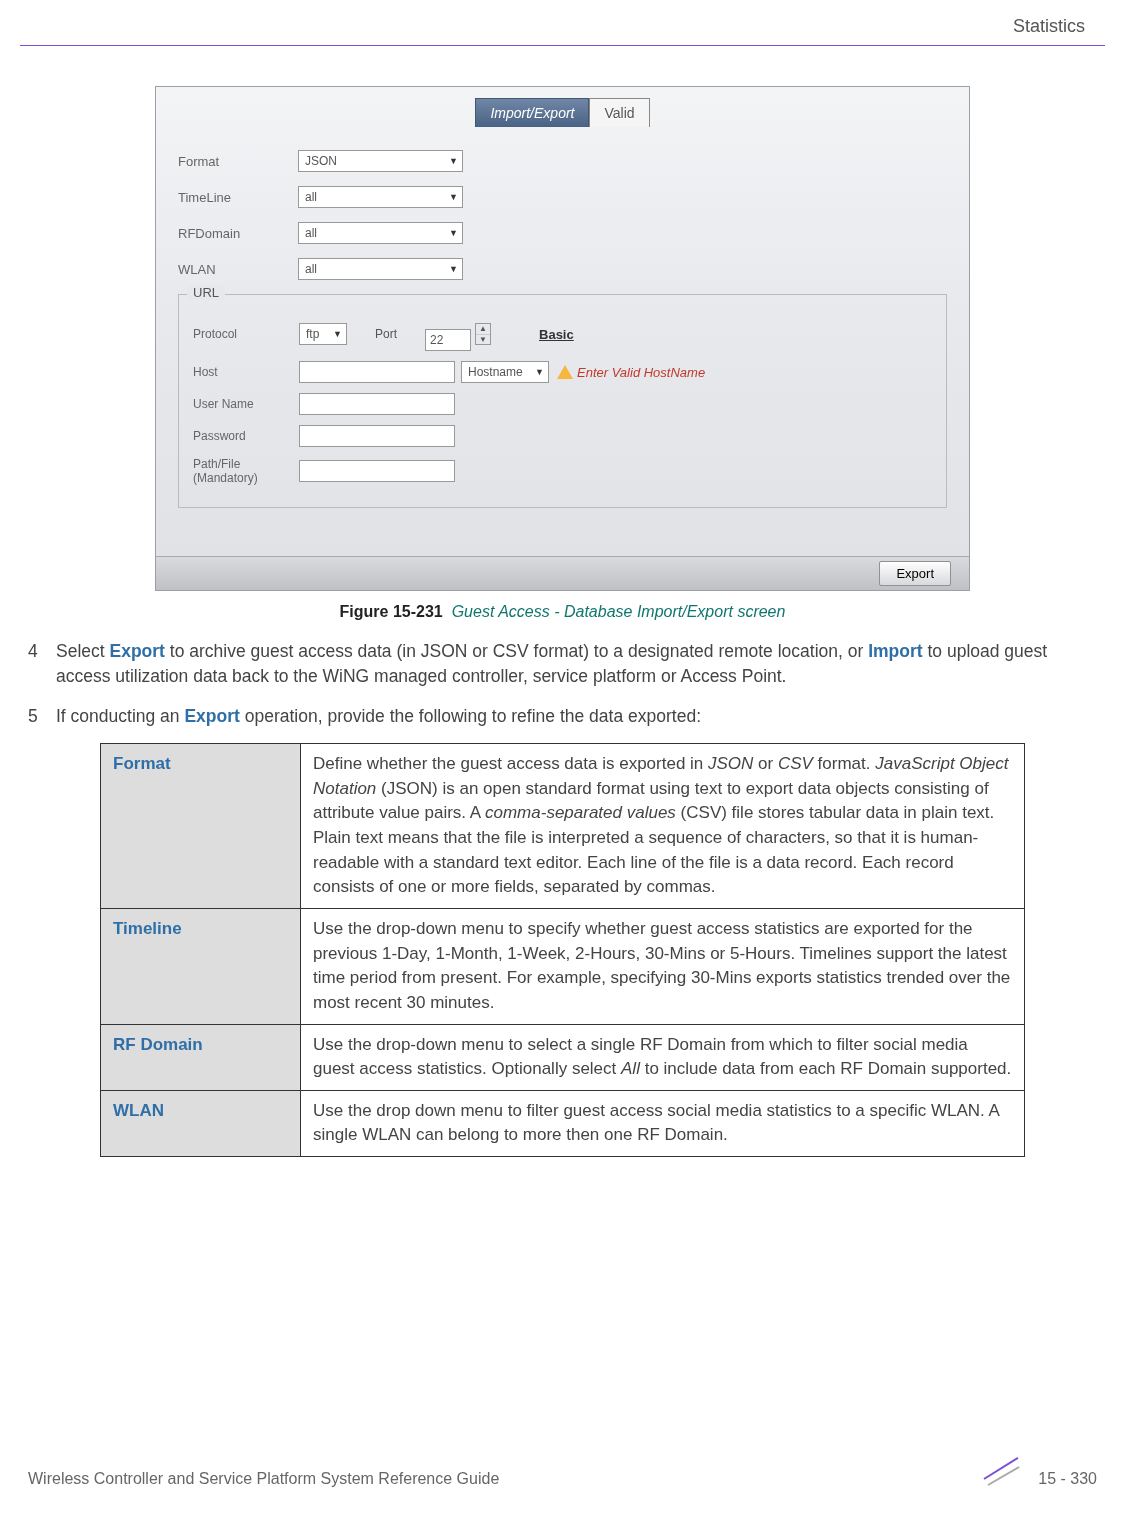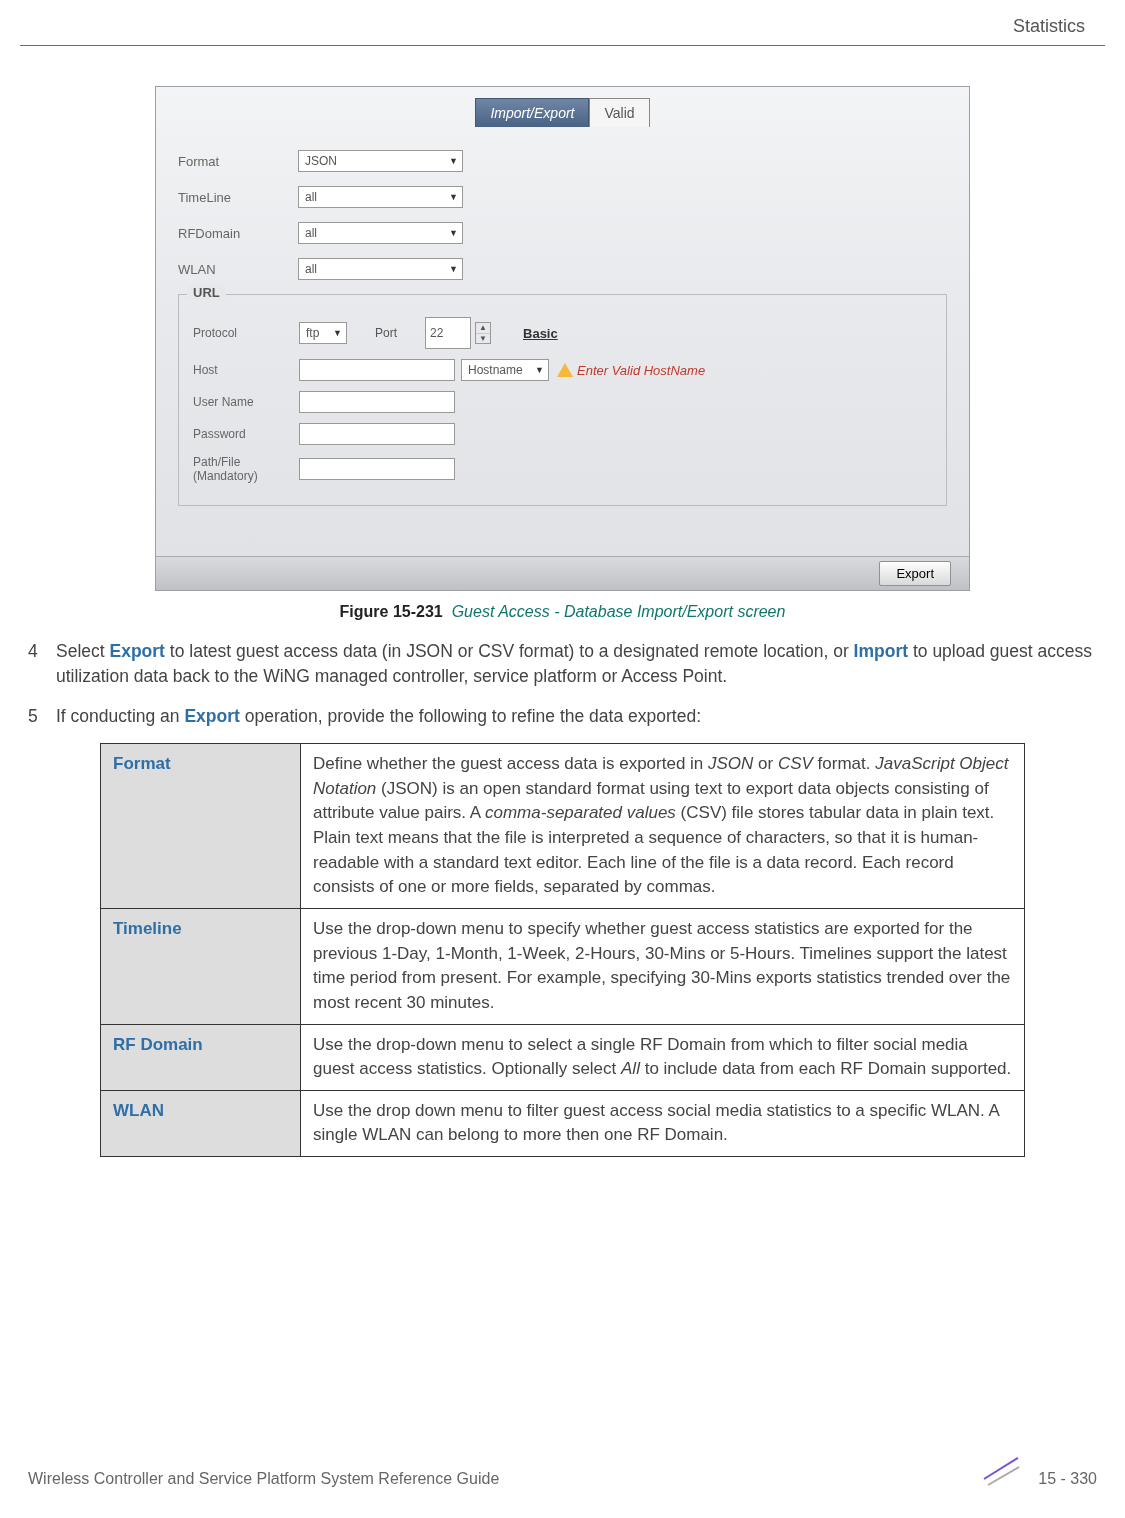--- a/index.html
+++ b/index.html
@@ -85,59 +85,60 @@
     margin: 6px 0 0 0;
     padding: 22px 14px 12px 14px;
     position: relative;
   }
   .url-legend {
     position:absolute;
     top:-10px;
     left:8px;
     background: #e7e8eb;
     padding: 0 6px;
-    font-weight: bold;
+    font-weight: normal;
     color:#555;
     font-size:13px;
   }
   .url-row {
     display:flex;
     align-items:center;
     margin-bottom:10px;
     font-size:12px;
   }
   .url-row .lbl2 { width: 106px; color:#666; }
   .txt {
     height:22px;
     border:1px solid #999;
     background:#fff;
     padding:0 4px;
     font-size:12px;
   }
   .spinner {
     width: 46px;
-    height:32px;
+    height:22px;
     border:1px solid #999;
     background:#fff;
     display:inline-flex;
     align-items:center;
     padding-left:4px;
     margin-right:4px;
     font-size:12px;
+    margin-top:12px;
   }
   .spinbtns {
     display:inline-flex;
     flex-direction:column;
     height:22px;
     border:1px solid #999;
     width:16px;
   }
   .spinbtns span{flex:1;text-align:center;font-size:8px;line-height:10px;border-bottom:1px solid #ccc;}
   .spinbtns span:last-child{border-bottom:none;}
-  .basic-link{ margin-left:12px; text-decoration: underline; color:#333; font-weight:bold; font-size:13px;padding-left:20px;}
+  .basic-link{ margin-left:28px; text-decoration: underline; color:#333; font-weight:bold; font-size:13px;padding-left:20px;}
   .warn-ico{
     display:inline-block;
     width:0;height:0;
     border-left:8px solid transparent;
     border-right:8px solid transparent;
     border-bottom:14px solid #f6b73c;
     position:relative;
     margin:0 4px 0 8px;
   }
   .warn-txt{ color:#c0392b; font-style: italic; font-size:13px;}
@@ -332,21 +333,21 @@
 
 <div class="figure-caption">
   <b>Figure 15-231</b>
   &nbsp;<i>Guest Access - Database Import/Export screen</i>
 </div>
 
 <div class="body-text">
   <div class="step">
     <span class="num">4</span>
     <span>
-      <span>Select </span><span class="hl">Export</span><span> to latest guest access data (in JSON or CSV format) to a designated remote location, or </span><span class="hl">Import</span><span> to upload guest access utilization data back to the WiNG managed controller, service platform or Access Point.</span>
+      <span>Select </span><span class="hl">Export</span><span> to archive guest access data (in JSON or CSV format) to a designated remote location, or </span><span class="hl">Import</span><span> to upload guest access utilization data back to the WiNG managed controller, service platform or Access Point.</span>
     </span>
   </div>
   <div class="step">
     <span class="num">5</span>
     <span>
       <span>If conducting an </span><span class="hl">Export</span><span> operation, provide the following to refine the data exported:</span>
     </span>
   </div>
 
   <table class="defs">

